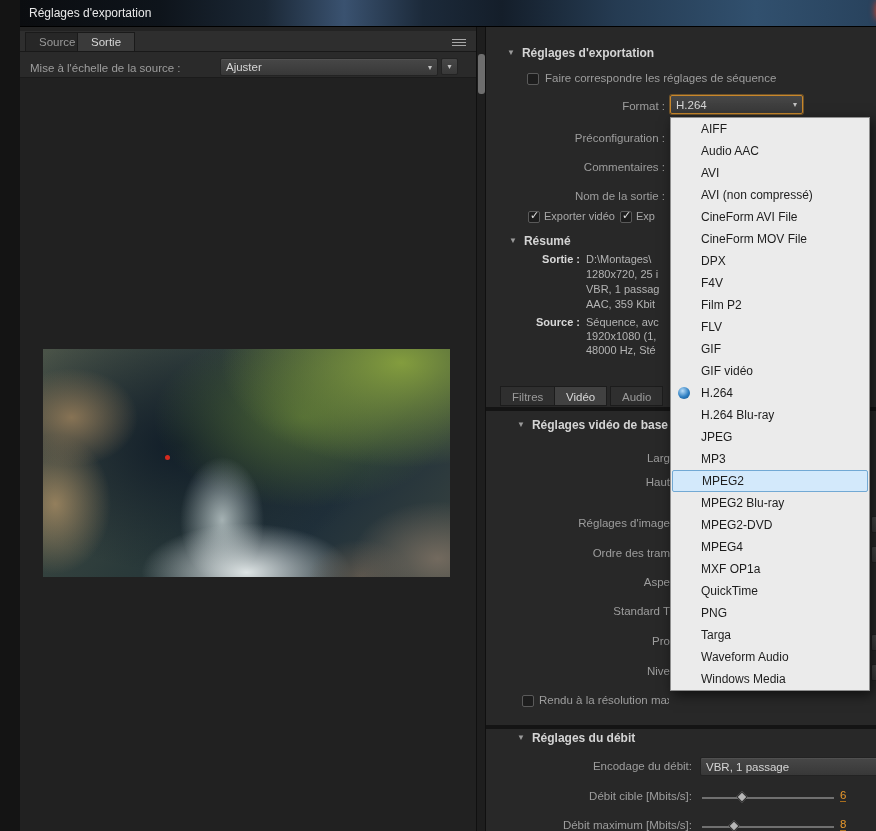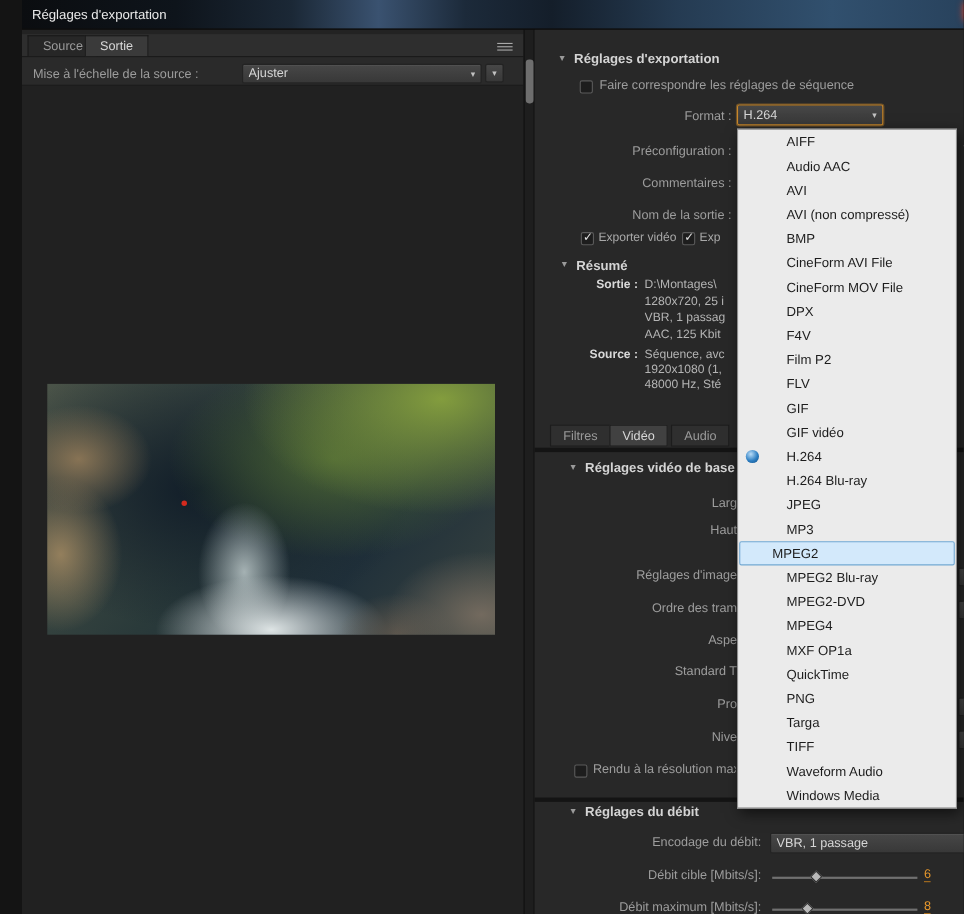--- a/index.html
+++ b/index.html
@@ -84,21 +84,21 @@
     color:#9a9a9a; background:#2f2f2f; border:1px solid #1c1c1c; }
   .rtab.active { background:#414141; color:#d8d8d8; }
 
   
   .vrow-lbl { position:absolute; left:430px; width:220px; text-align:right; color:#9d9d9d;
     font-size:11.5px; white-space:nowrap; overflow:hidden; }
 
   
   #format-popup { left:650px; top:117px; width:200px; background:#ebebeb; border:1px solid #8f8f8f;
     box-shadow:3px 4px 12px rgba(0,0,0,.6); z-index:50; }
-  .dd-item { position:relative; height:22px; line-height:22px; padding-left:44px; font-size:12px;
+  .dd-item { position:relative; height:22px; line-height:22px; padding-left:30px; font-size:12px;
     color:#1d1d1d; white-space:nowrap; }
   .dd-item.highlighted { background:#d3e9fb; border:1px solid #72a9d4; border-radius:2px;
     line-height:20px; margin:0 1px; padding-left:29px; }
   .dd-item .dd-bullet { display:none; position:absolute; left:7px; top:5px; width:12px; height:12px;
     border-radius:50%; background:radial-gradient(circle at 38% 32%, #b8dcf8, #2e7fc2 55%, #0d4c86); }
   .dd-item.selected .dd-bullet { display:block; }
 
   
   .slider { position:absolute; width:132px; height:14px; }
   .slider-track { position:absolute; left:0; top:6px; width:132px; height:2px; background:#707070; }
@@ -187,21 +187,21 @@
   </div>
   <div class="abs vlbl" style="left:616px; top:210px; width:33px; overflow:hidden;">Exp</div>
 
   <div class="abs hdr" style="left:489px; top:234px;">
     <span class="tri">▼</span><span>Résumé</span>
   </div>
   <div class="sum-lbl" style="left:470px; top:253px;">Sortie :</div>
   <div class="sum-line" style="top:253px;">D:\Montages\</div>
   <div class="sum-line" style="top:268px;">1280x720, 25 i</div>
   <div class="sum-line" style="top:283px;">VBR, 1 passag</div>
-  <div class="sum-line" style="top:298px;">AAC, 125  Kbit</div>
+  <div class="sum-line" style="top:298px;">AAC, 359  Kbit</div>
   <div class="sum-lbl" style="left:470px; top:316px;">Source :</div>
   <div class="sum-line" style="top:316px;">Séquence, avc</div>
   <div class="sum-line" style="top:330px;">1920x1080 (1,</div>
   <div class="sum-line" style="top:344px;">48000 Hz, Sté</div>
 
   <div class="rtab" style="left:480px;">Filtres</div>
   <div class="rtab active" style="left:534px;">Vidéo</div>
   <div class="rtab" style="left:590px;">Audio</div>
 
   <div class="abs section-divider" style="top:407px;"></div>
@@ -280,24 +280,20 @@
       <div class="dd-item">
         
         <span class="dd-text">AVI</span>
       </div>
 
       <div class="dd-item">
         
         <span class="dd-text">AVI (non compressé)</span>
       </div>
 
-      <div class="dd-item">
-        
-        <span class="dd-text">BMP</span>
-      </div>
 
       <div class="dd-item">
         
         <span class="dd-text">CineForm AVI File</span>
       </div>
 
       <div class="dd-item">
         
         <span class="dd-text">CineForm MOV File</span>
       </div>
@@ -385,24 +381,20 @@
       <div class="dd-item">
         
         <span class="dd-text">PNG</span>
       </div>
 
       <div class="dd-item">
         
         <span class="dd-text">Targa</span>
       </div>
 
-      <div class="dd-item">
-        
-        <span class="dd-text">TIFF</span>
-      </div>
 
       <div class="dd-item">
         
         <span class="dd-text">Waveform Audio</span>
       </div>
 
       <div class="dd-item">
         
         <span class="dd-text">Windows Media</span>
       </div>

